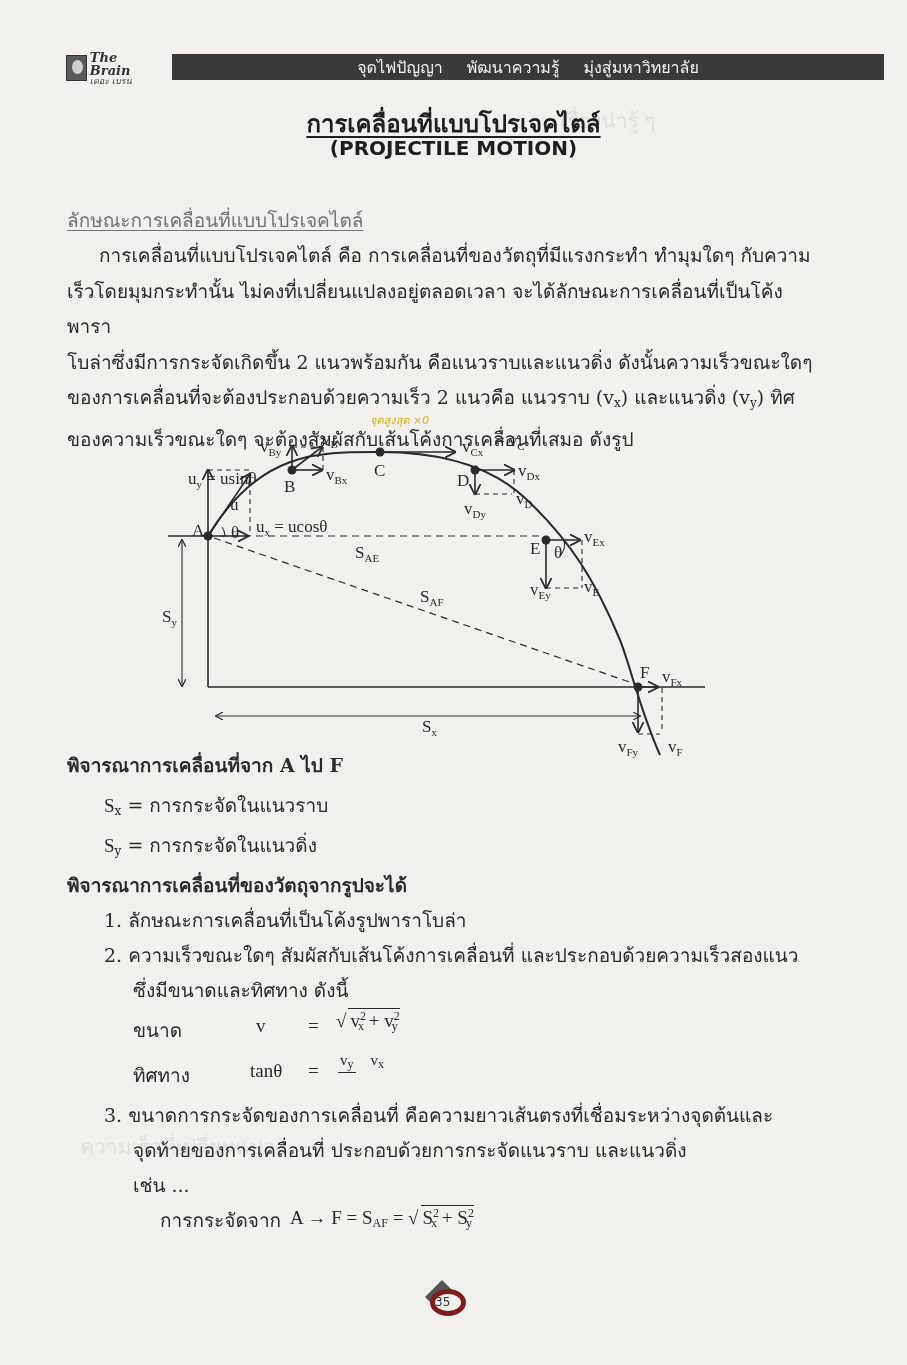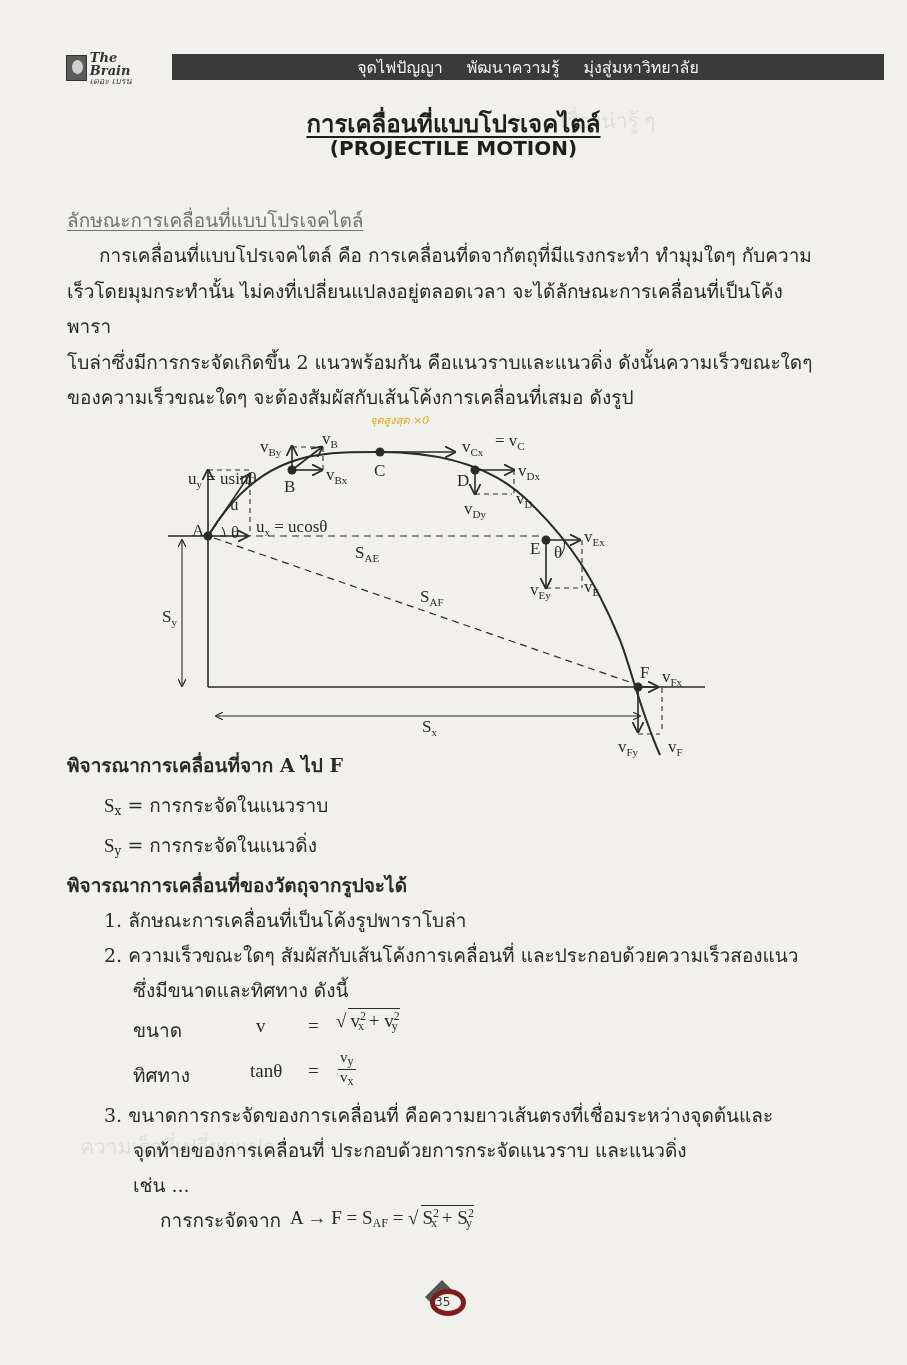--- a/index.html
+++ b/index.html
@@ -47,21 +47,21 @@
   sup { font-size: 12px; }
   .diagram { position: absolute; left: 150px; top: 410px; width: 560px; height: 345px; }
   .diagram svg { width: 100%; height: 100%; overflow: visible; }
   .lbl { font-family: "Liberation Serif", "DejaVu Serif", serif; font-size: 17px; fill: #2a2a2a; }
   .lbls { font-family: "Liberation Serif", "DejaVu Serif", serif; font-size: 11px; fill: #2a2a2a; }
   .handnote { font-family: "DejaVu Sans", sans-serif; font-size: 11px; fill: #d8b020; font-style: italic; }
   .txt { position: absolute; font-size: 19px; color: #2a2a2a; white-space: nowrap; }
   .bold { font-weight: bold; }
   .math { font-family: "Liberation Serif", serif; font-size: 19px; }
   .sqrt { display: inline-block; border-top: 1.3px solid #2a2a2a; padding: 0 2px; margin-left: 2px; }
-  .frac { display: inline-flex; flex-direction: column; vertical-align: middle; text-align: center; font-size: 15px; line-height: 15px; }
+  .frac { display: inline-flex; flex-direction: row; vertical-align: middle; text-align: center; font-size: 15px; line-height: 15px; gap: 15px; }
   .frac .num { border-bottom: 1.2px solid #2a2a2a; padding: 0 2px; }
   .page-num {
     position: absolute; left: 426px; top: 1282px; width: 34px; height: 32px;
   }
   .page-num .diamond { position: absolute; left: 4px; top: 3px; width: 24px; height: 24px; background: #555; transform: rotate(45deg); }
   .page-num .oval {
     position: absolute; left: 4px; top: 7px; width: 26px; height: 17px; border-radius: 50%;
     background: #f1f0ec; border: 5px solid #7f1d1d; text-align: left;
     font-family: "DejaVu Sans", sans-serif; font-size: 12px; line-height: 17px; color: #333;
   }
@@ -88,23 +88,24 @@
       <span>มุ่งสู่มหาวิทยาลัย</span>
     </div>
   </div>
 
   <div class="title">การเคลื่อนที่แบบโปรเจคไตล์</div>
   <div class="subtitle">(PROJECTILE MOTION)</div>
 
   <div class="section-heading">ลักษณะการเคลื่อนที่แบบโปรเจคไตล์</div>
 
   <div class="para">
-    <div class="indent">การเคลื่อนที่แบบโปรเจคไตล์  คือ การเคลื่อนที่ดจากัตถุที่มีแรงกระทำ ทำมุมใดๆ กับความ</div>
+    <div class="indent">การเคลื่อนที่แบบโปรเจคไตล์  คือ การเคลื่อนที่ของวัตถุที่มีแรงกระทำ ทำมุมใดๆ กับความ</div>
     <div>เร็วโดยมุมกระทำนั้น ไม่คงที่เปลี่ยนแปลงอยู่ตลอดเวลา จะได้ลักษณะการเคลื่อนที่เป็นโค้งพารา</div>
     <div>โบล่าซึ่งมีการกระจัดเกิดขึ้น 2 แนวพร้อมกัน คือแนวราบและแนวดิ่ง ดังนั้นความเร็วขณะใดๆ</div>
+    <div><span>ของการเคลื่อนที่จะต้องประกอบด้วยความเร็ว 2 แนวคือ  แนวราบ  (v</span><sub>x</sub><span>)  และแนวดิ่ง  (v</span><sub>y</sub><span>)  ทิศ</span></div>
     <div>ของความเร็วขณะใดๆ จะต้องสัมผัสกับเส้นโค้งการเคลื่อนที่เสมอ ดังรูป</div>
   </div>
 
   <div class="diagram">
     <svg viewBox="0 0 560 345" xmlns="http://www.w3.org/2000/svg">
       <defs>
         <marker id="ah" viewBox="0 0 10 10" refX="9" refY="5" markerWidth="7" markerHeight="7" orient="auto-start-reverse">
           <path d="M0,0 L10,5 L0,10" fill="none" stroke="#2a2a2a" stroke-width="1.6"></path>
         </marker>
       </defs>

